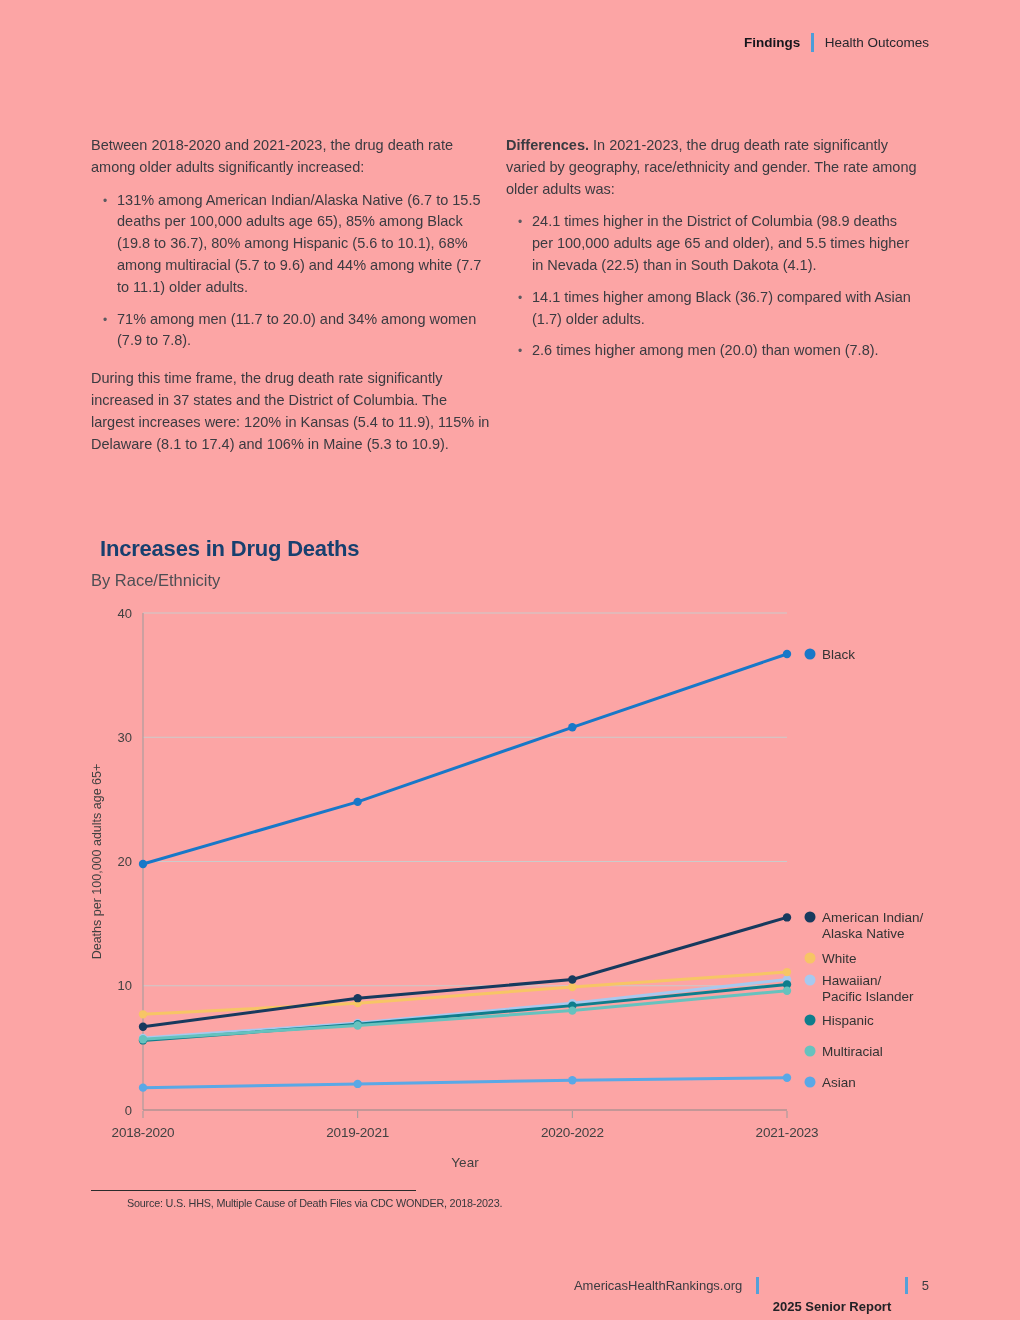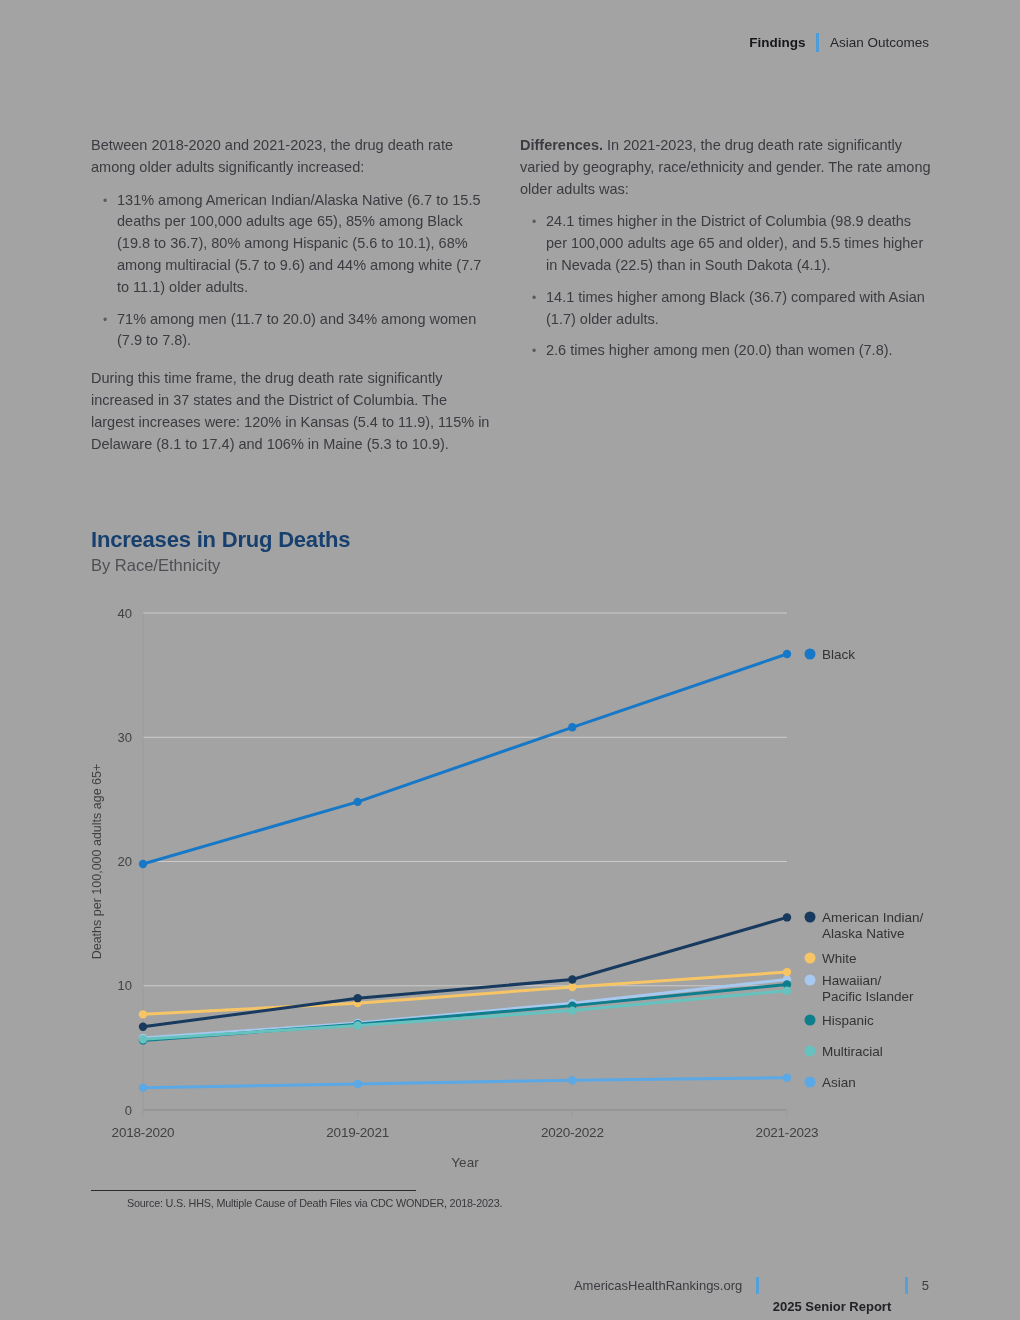--- a/index.html
+++ b/index.html
@@ -1,41 +1,41 @@
 <!DOCTYPE html>
 <html><head>
 <meta charset="utf-8">
 <style>
   * { box-sizing: border-box; }
   html,body { margin:0; padding:0; background:#ffffff; }
   .page {
-    position:relative; width:1020px; height:1320px; background:#a3a3a3;
+    position:relative; width:1020px; height:1320px; background:#fca5a5;
     font-family:"Liberation Sans", sans-serif; overflow:hidden;
   }
   
   .header { position:absolute; top:33px; right:91px; display:flex; align-items:center; gap:11px; font-size:13.5px; }
   .vbar { width:2.5px; height:19px; background:#4D9DD8; }
   .header .section-label { font-weight:bold; color:#16161C; }
   .header .page-title { color:#26262C; }
 
   
-  .columns { position:absolute; top:135px; left:91px; width:841px; display:flex; gap:29px; }
+  .columns { position:absolute; top:135px; left:91px; width:841px; display:flex; gap:15px; }
   .col { font-size:14.5px; line-height:21.8px; color:#3B3B41; }
   .col-left { width:400px; }
   .col-right { width:412px; }
   .col p { margin:0; }
   .col ul { list-style:none; margin:11px 0 0 0; padding:0 0 0 12px; }
   .col li { position:relative; padding-left:14px; margin-bottom:10px; }
   .col li::before { content:"\2022"; position:absolute; left:0; top:1px; font-size:12px; color:#5A5A60; }
   .closing-par { margin-top:16px !important; }
   .lead-bold { font-weight:bold; }
 
   
   .chart-head { position:absolute; top:527px; left:91px; }
-  .chart-head h2 { margin:0; font-size:22px; line-height:26px; color:#17406F; letter-spacing:-0.2px; font-weight:bold; }
+  .chart-head h2 { margin:9px; font-size:22px; line-height:26px; color:#17406F; letter-spacing:-0.2px; font-weight:bold; }
   .chart-subtitle { margin-top:3px; font-size:16.5px; color:#4E4E54; }
 
   
   #chart-svg { position:absolute; top:600px; left:91px; }
   svg text { font-family:"Liberation Sans", sans-serif; }
 
   
   .source-rule { position:absolute; top:1190px; left:91px; width:325px; height:0; border-top:1.5px solid #2B2B2B; }
   .source-note { position:absolute; top:1197px; left:91px; font-size:10.8px; letter-spacing:-0.2px; color:#38383C;margin-left:36px; }
 
@@ -45,21 +45,21 @@
   .footer .report-label { font-weight:bold; color:#222226;margin-top:43px; }
 </style>
 </head>
 <body>
 
 <div class="page">
 
   <div class="header">
     <span class="section-label">Findings</span>
     <span class="vbar"></span>
-    <span class="page-title">Asian Outcomes</span>
+    <span class="page-title">Health Outcomes</span>
   </div>
 
   <div class="columns">
     <div class="col col-left">
       <p>Between 2018-2020 and 2021-2023, the drug death rate among older adults significantly increased:</p>
       <ul>
         <li>131% among American Indian/Alaska Native (6.7 to 15.5 deaths per 100,000 adults age 65), 85% among Black (19.8 to 36.7), 80% among Hispanic (5.6 to 10.1), 68% among multiracial (5.7 to 9.6) and 44% among white (7.7 to 11.1) older adults.</li>
         <li>71% among men (11.7 to 20.0) and 34% among women (7.9 to 7.8).</li>
       </ul>
       <p class="closing-par">During this time frame, the drug death rate significantly increased in 37 states and the District of Columbia. The largest increases were: 120% in Kansas (5.4 to 11.9), 115% in Delaware (8.1 to 17.4) and 106% in Maine (5.3 to 10.9).</p>

